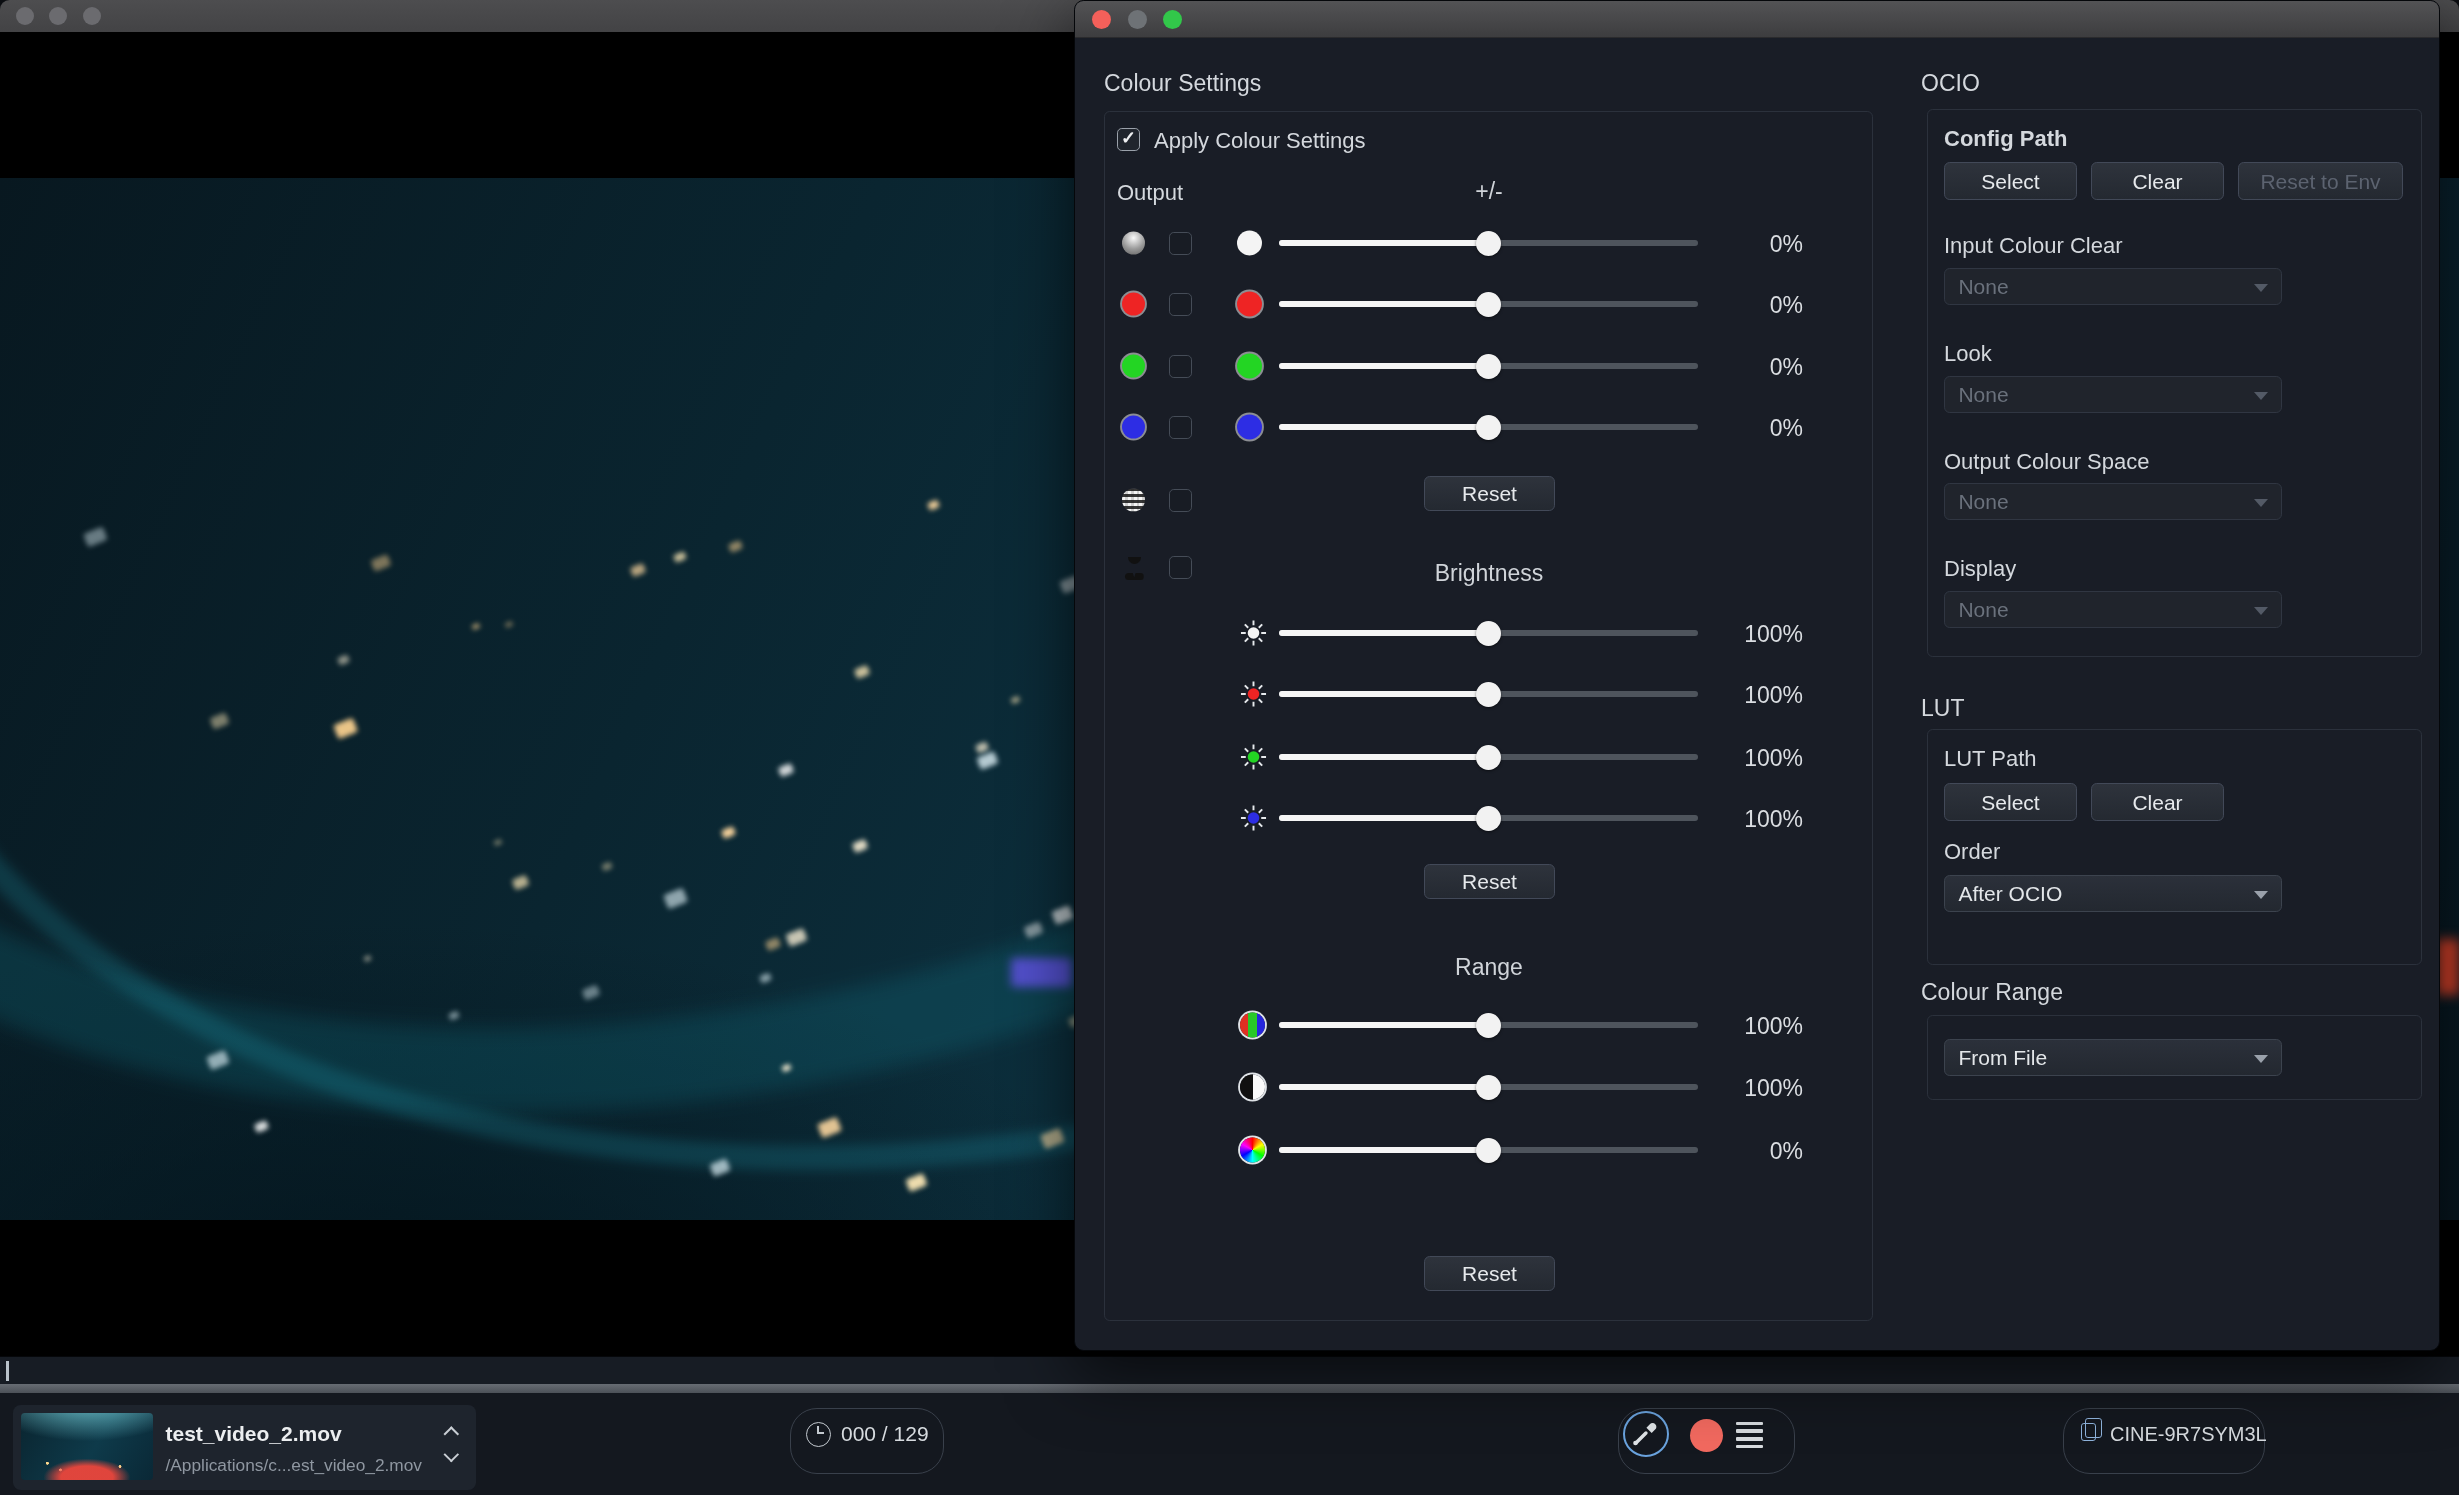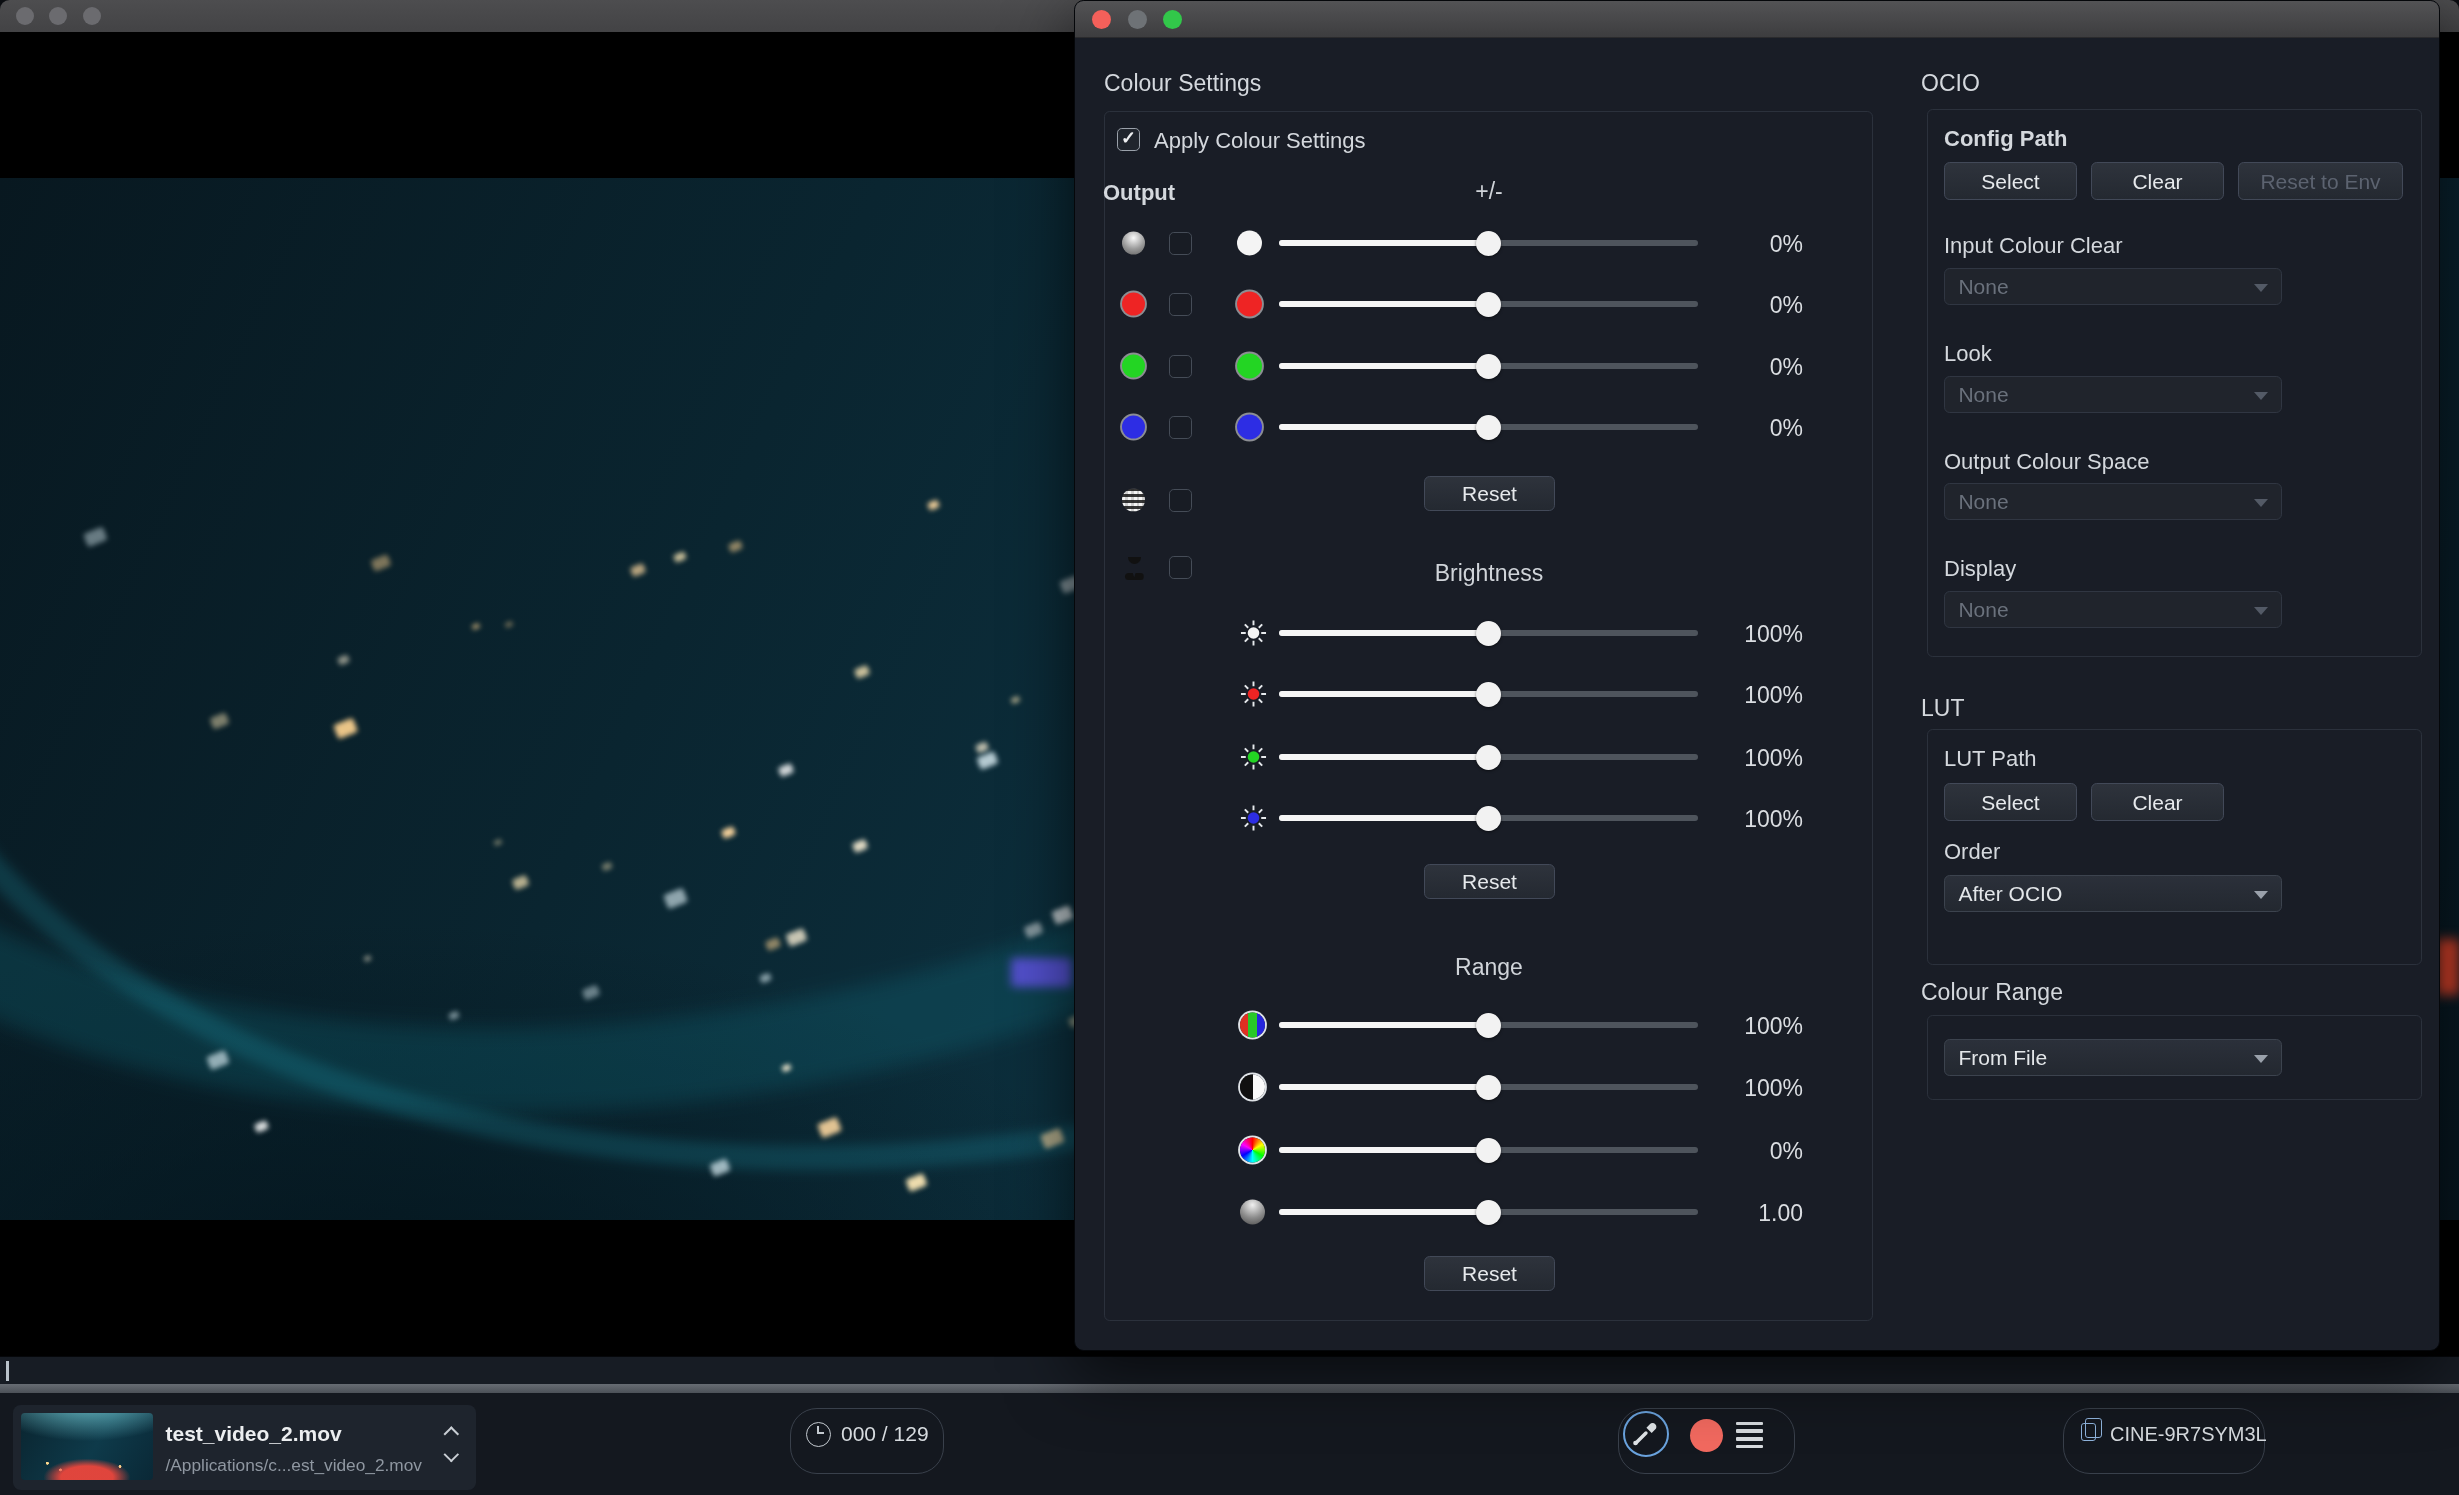--- a/index.html
+++ b/index.html
@@ -268,21 +268,21 @@
       <span class="tl" style="left:53px;background:#6e7276;"></span>
       <span class="tl" style="left:88px;background:#32c74a;"></span>
     </div>
 
     <div class="heading" style="left:29px;top:69px;">Colour Settings</div>
     <div class="gbox" style="left:29px;top:110px;width:769px;height:1210px;"></div>
 
     <span class="cb checked" style="left:42px;top:127px;"></span>
     <div class="lbl" style="left:79px;top:127px;">Apply Colour Settings</div>
 
-    <div class="lbl" style="left:28px;top:179px;font-weight:bold;">Output</div>
+    <div class="lbl" style="left:42px;top:179px;">Output</div>
     <div class="center-lbl" style="left:366px;top:177px;width:96px;">+/-</div>
 
     <div class="row" style="top:223px;">
       <span class="ci small c-grad"></span>
       <span class="cb cbx"></span>
       <span class="ci big c-white"></span>
       <div class="slider">
           <div class="fill"></div>
           <div class="thumb"></div>
         </div>
@@ -433,28 +433,20 @@
       <div class="val">100%</div>
     </div>
     <div class="row" style="top:1130px;">
       <span class="ci big c-hue" style="left:123px;"></span>
       <div class="slider">
           <div class="fill"></div>
           <div class="thumb"></div>
         </div>
       <div class="val">0%</div>
     </div>
-    <div class="row" style="top:1192px;">
-      <span class="ci big c-gamma" style="left:123px;"></span>
-      <div class="slider">
-          <div class="fill"></div>
-          <div class="thumb"></div>
-        </div>
-      <div class="val">1.00</div>
-    </div>
 
     <div class="btn reset-btn" style="top:1255px;">Reset</div>
 
     <div class="heading" style="left:846px;top:69px;">OCIO</div>
     <div class="gbox" style="left:852px;top:108px;width:495px;height:548px;"></div>
 
     <div class="lbl" style="left:869px;top:125px;font-weight:bold;">Config Path</div>
     <div class="btn" style="left:869px;top:161px;width:133px;">Select</div>
     <div class="btn" style="left:1016px;top:161px;width:133px;">Clear</div>
     <div class="btn disabled" style="left:1163px;top:161px;width:165px;">Reset to Env</div>

